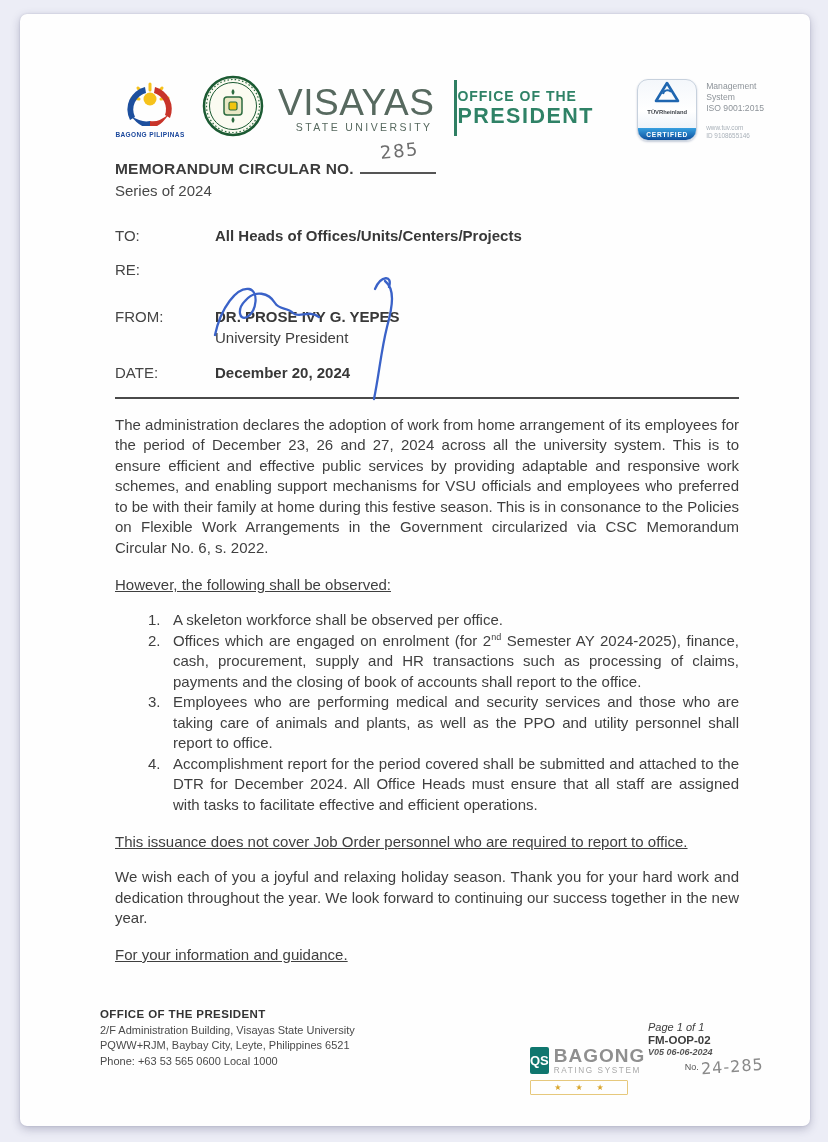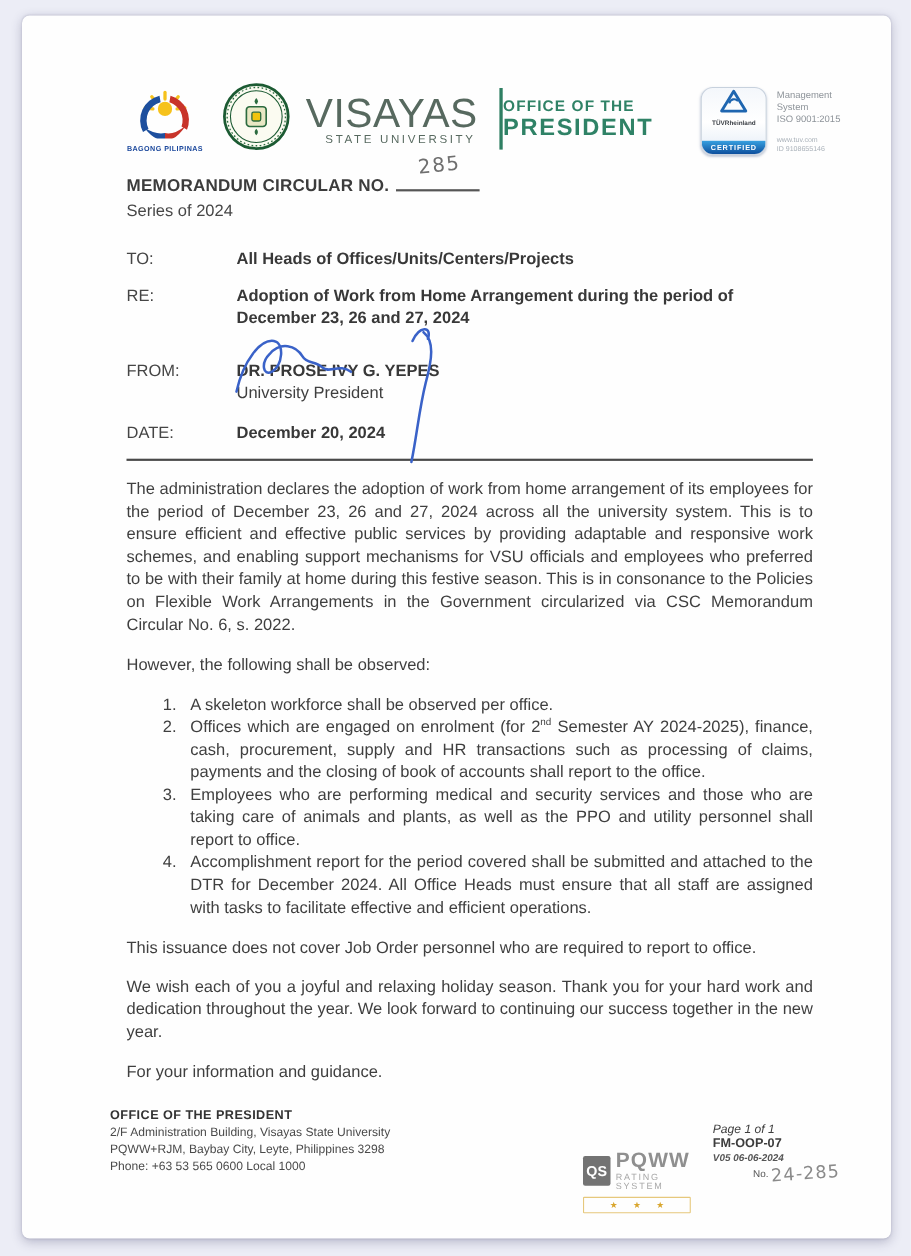--- a/index.html
+++ b/index.html
@@ -60,34 +60,34 @@
   .f-sub{font-weight:400;color:#3f3f3f;}
   .mb-to{margin-bottom:13px;}
   .mb-re{margin-bottom:27px;}
   .mb-from{margin-bottom:15px;}
   .re-value{max-width:480px;}
   .from-wrap{position:relative;}
   .sig{position:absolute;left:-8px;top:-34px;pointer-events:none;}
   .rule{border:none;border-top:2px solid #4a4a4a;margin:13px 0 0 0;}
   .para{text-align:justify;margin-top:15px;}
   .para.first{margin-top:16px;}
-  .plain{margin-top:16px;}
+  .plain{margin-top:16px;text-decoration:underline;}
   .list{margin-top:14px;padding-left:33px;}
   .li{display:flex;}
   .li-num{width:25px;flex:none;}
   .li-text{flex:1;text-align:justify;}
   sup{font-size:9px;vertical-align:super;line-height:0;}
 
   
   .f-left{position:absolute;left:80px;top:993px;font-size:11px;color:#4a4a4a;line-height:15.5px;}
   .f-office{font-size:11.5px;font-weight:700;color:#333;letter-spacing:.4px;}
   .f-link{color:#1f5fc9;text-decoration:underline;}
   .qs{position:absolute;left:510px;top:1032px;width:110px;}
   .qs-row{display:flex;align-items:center;gap:5px;}
-  .qs-box{width:27px;height:27px;background:#737373;color:#fff;font-weight:700;font-size:13px;display:flex;align-items:center;justify-content:center;border-radius:2px;}
+  .qs-box{width:27px;height:27px;background:#0f766e;color:#fff;font-weight:700;font-size:13px;display:flex;align-items:center;justify-content:center;border-radius:2px;}
   .qs-stars{font-size:19px;font-weight:700;color:#8f8f8f;letter-spacing:1px;line-height:1;}
   .qs-rating{font-size:8.2px;color:#a8a8a8;letter-spacing:1.6px;line-height:1;margin-top:2px;}
   .qs-bar{margin-top:5px;width:96px;height:13px;border:1px solid #e6c87c;border-radius:1px;display:flex;align-items:center;justify-content:center;gap:14px;}
   .qs-star{color:#d9a62e;font-size:8px;line-height:1;}
   .f-right{position:absolute;left:628px;top:1007px;width:120px;color:#3d3d3d;}
   .fr-page{font-size:11px;font-style:italic;}
   .fr-code{font-size:11.5px;font-weight:700;margin-top:1px;}
   .fr-ver{font-size:9px;font-style:italic;font-weight:600;color:#555;margin-top:1px;}
   .fr-no{margin-top:0;display:flex;align-items:center;justify-content:center;gap:2px;}
   .fr-no-label{font-size:9px;font-weight:400;color:#555;margin-left:32px;}
@@ -176,21 +176,20 @@
 
   <div class="content">
 
     <div class="field mb-to">
       <div class="f-label">TO:</div>
       <div class="f-value">All Heads of Offices/Units/Centers/Projects</div>
     </div>
 
     <div class="field mb-re">
       <div class="f-label">RE:</div>
-      <div class="f-value re-value">Adoption of Work from Home Arrangement during the period of December 23, 26 and 27, 2024</div>
     </div>
 
     <div class="field mb-from">
       <div class="f-label">FROM:</div>
       <div class="from-wrap">
         <span class="sig">
           <svg width="215" height="132" viewBox="0 0 215 132">
             <g fill="none" stroke="#3a62c8" stroke-width="2.3" stroke-linecap="round">
               <path d="M8,62 C14,34 30,14 42,16 C52,18 50,38 40,44 C32,48 30,36 38,28 C48,16 62,20 68,30 C72,37 80,34 86,40 C92,46 102,36 112,44"></path>
               <path d="M168,16 C174,2 186,2 182,14"></path>
@@ -234,42 +233,42 @@
     </div>
 
     <p class="plain">This issuance does not cover Job Order personnel who are required to report to office.</p>
     <p class="para">We wish each of you a joyful and relaxing holiday season. Thank you for your hard work and dedication throughout the year. We look forward to continuing our success together in the new year.</p>
     <p class="plain">For your information and guidance.</p>
   </div>
 
   <div class="f-left">
     <div class="f-office">OFFICE OF THE PRESIDENT</div>
     <div>2/F Administration Building, Visayas State University</div>
-    <div>PQWW+RJM, Baybay City, Leyte, Philippines 3298</div>
+    <div>PQWW+RJM, Baybay City, Leyte, Philippines 6521</div>
     <div>Phone: +63 53 565 0600 Local 1000</div>
   </div>
 
   <div class="qs">
     <div class="qs-row">
       <div class="qs-box">QS</div>
       <div>
-        <div class="qs-stars">PQWW</div>
+        <div class="qs-stars">BAGONG</div>
         <div class="qs-rating">RATING SYSTEM</div>
       </div>
     </div>
     <div class="qs-bar">
       <span class="qs-star">★</span>
       <span class="qs-star">★</span>
       <span class="qs-star">★</span>
     </div>
   </div>
 
   <div class="f-right">
     <div class="fr-page">Page 1 of 1</div>
-    <div class="fr-code">FM-OOP-07</div>
+    <div class="fr-code">FM-OOP-02</div>
     <div class="fr-ver">V05 06-06-2024</div>
     <div class="fr-no">
       <span class="fr-no-label">No.</span>
       <span class="fr-no-value">24-285</span>
     </div>
   </div>
 
 </div>
 
 </body></html>

